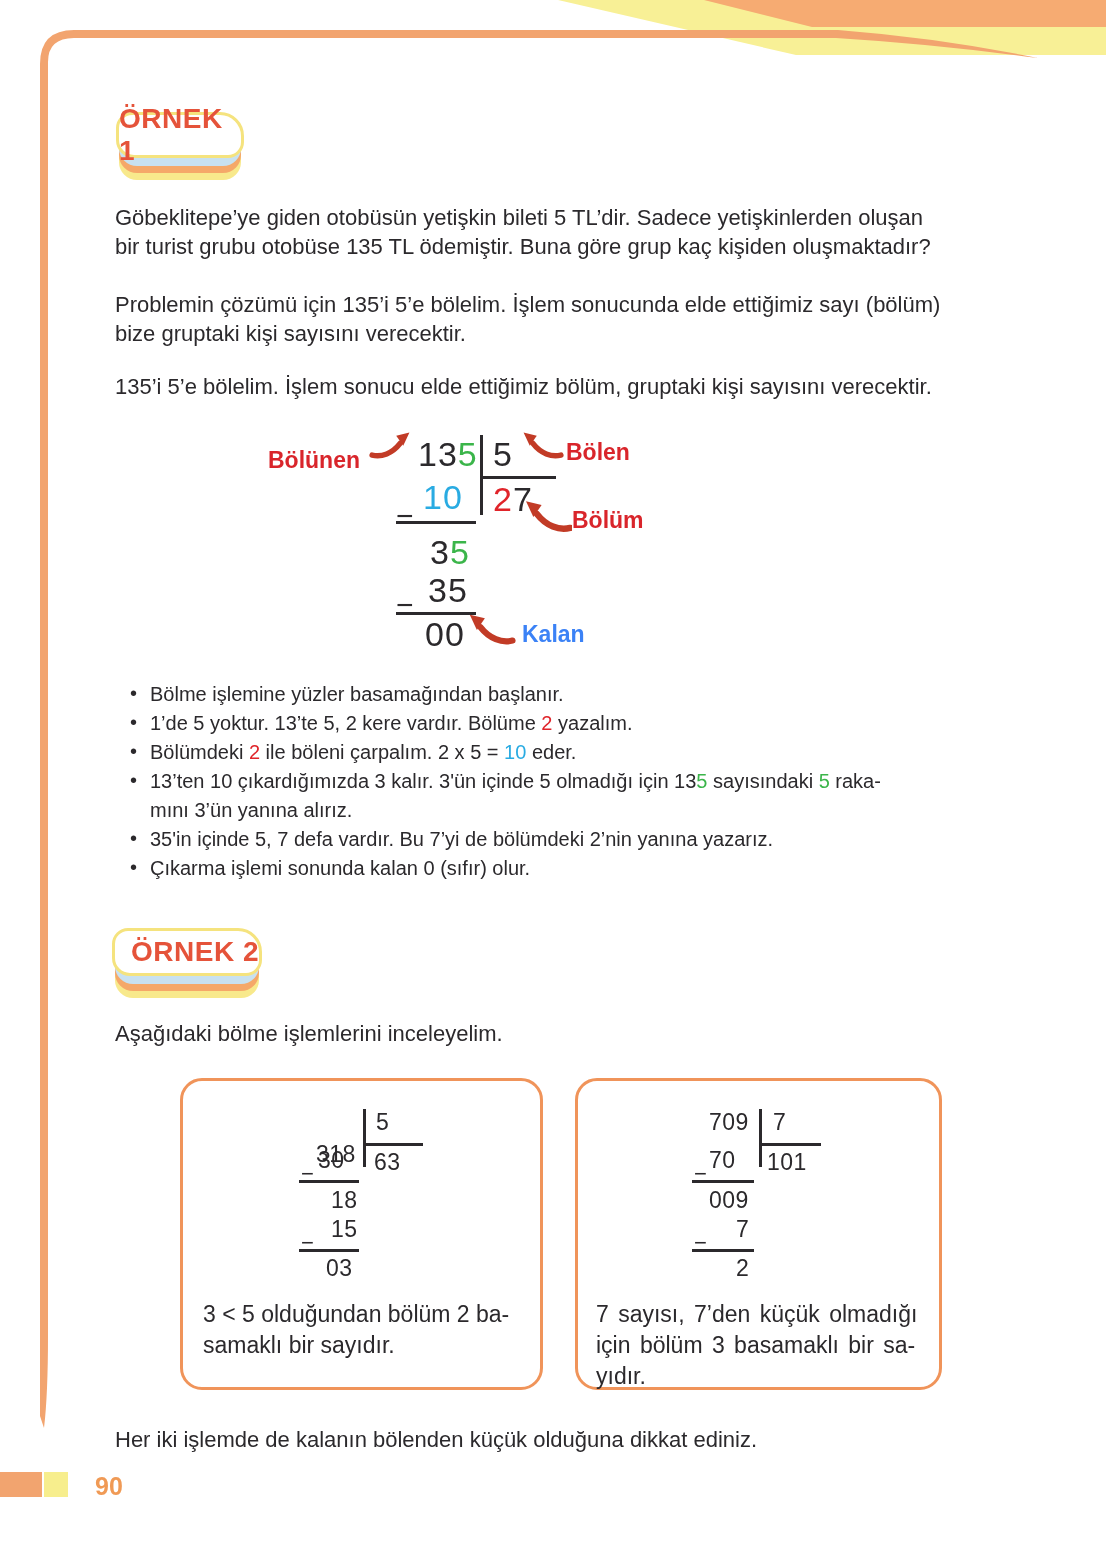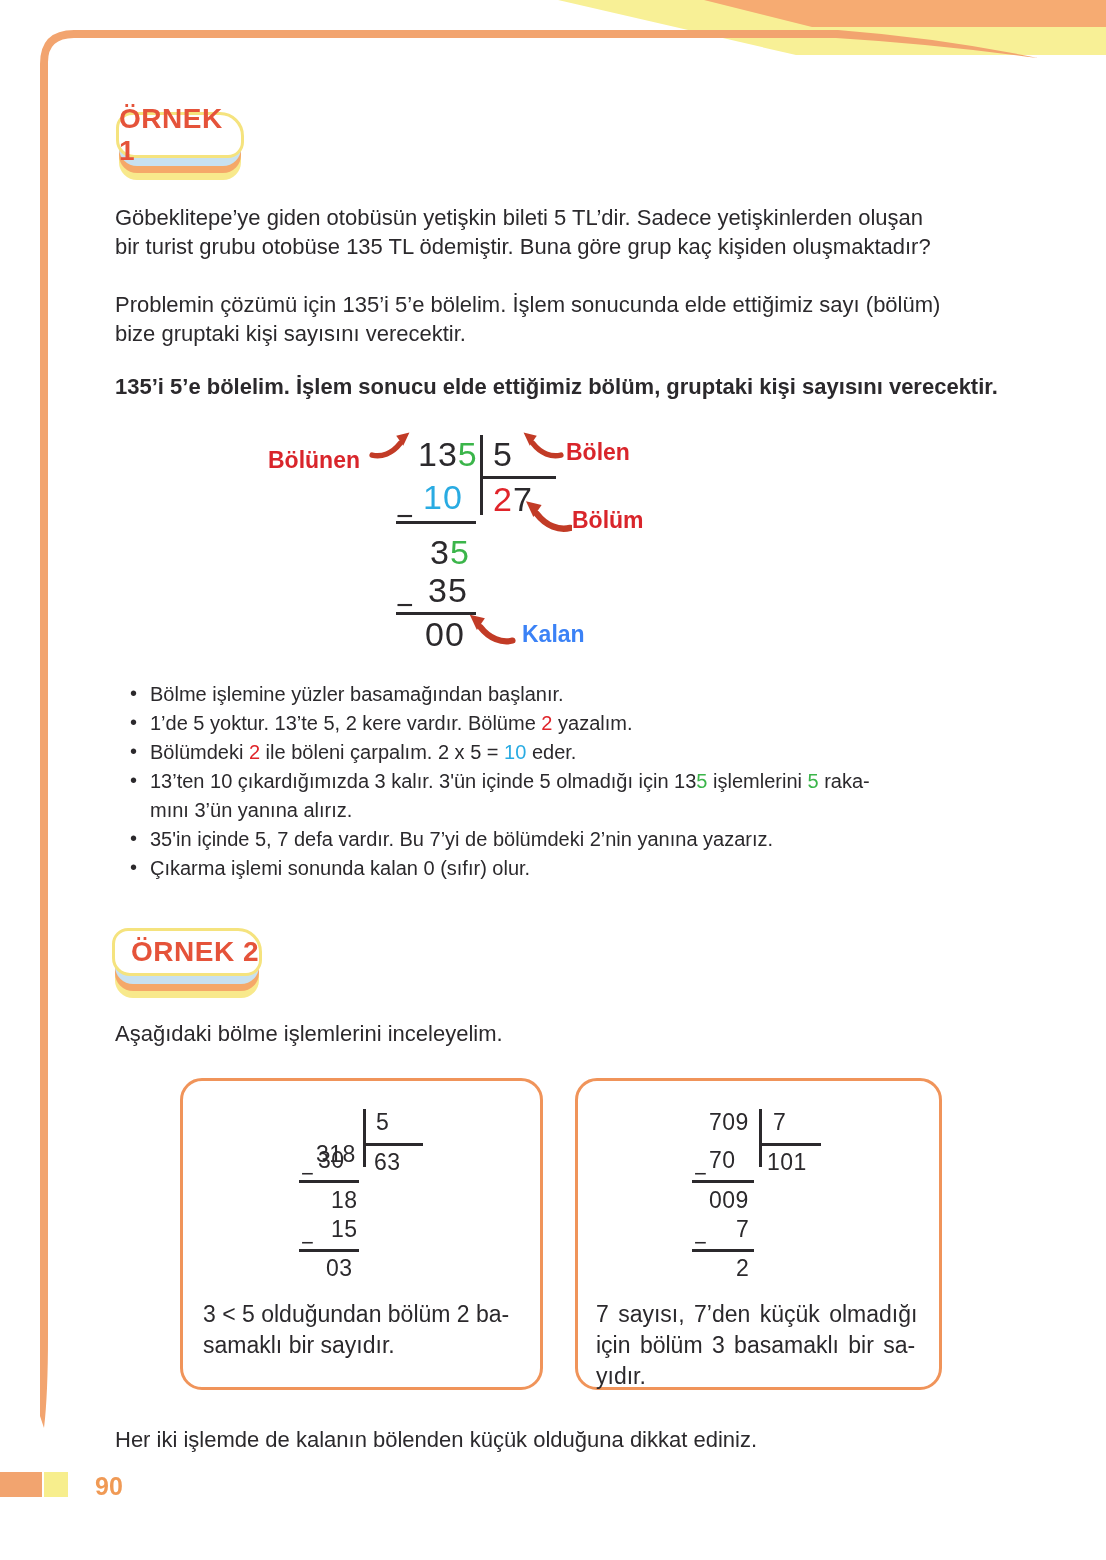--- a/index.html
+++ b/index.html
@@ -59,21 +59,21 @@
   <div class="badge-layer bl-yellow"></div>
   <div class="badge-layer bl-orange"></div>
   <div class="badge-layer bl-blue"></div>
   <div class="badge-card">
     <span style="color: rgb(229, 83, 58);">ÖRNEK 1</span>
   </div>
 </div>
 
 <p class="para" style="left:115px;top:203px;"><span>Göbeklitepe’ye giden otobüsün yetişkin bileti 5 TL’dir. Sadece yetişkinlerden oluşan</span><br><span>bir turist grubu otobüse 135 TL ödemiştir. Buna göre grup kaç kişiden oluşmaktadır?</span></p>
 <p class="para" style="left:115px;top:290px;"><span>Problemin çözümü için 135’i 5’e bölelim. İşlem sonucunda elde ettiğimiz sayı (bölüm)</span><br><span>bize gruptaki kişi sayısını verecektir.</span></p>
-<p class="para" style="left:115px;top:372px;font-weight:bold;"><span>135’i 5’e bölelim. İşlem sonucu elde ettiğimiz bölüm, gruptaki kişi sayısını verecektir.</span></p>
+<p class="para" style="left:115px;top:372px;"><span>135’i 5’e bölelim. İşlem sonucu elde ettiğimiz bölüm, gruptaki kişi sayısını verecektir.</span></p>
 
 <div class="dv" style="left:260px;top:425px;width:440px;height:250px;">
   <span class="lbl" style="left: 8px; top: 22px; color: rgb(217, 37, 43);">Bölünen</span>
   <svg class="swoosh" style="left: 104px; top: 6px; color: rgb(194, 59, 38);" width="52" height="28" viewBox="0 0 50 36">
     <path d="M2,31 C14,34 28,29 38,16" fill="none" stroke="currentColor" stroke-width="7" stroke-linecap="round"></path>
     <polygon points="50,2 33,6 42,19" fill="currentColor"></polygon>
   </svg>
 
   <div class="num" style="left:158px;top:10px;"><span>13</span><span style="color: rgb(59, 181, 74);">5</span></div>
   <div class="vbar" style="left:220px;top:10px;height:80px;"></div>
@@ -109,21 +109,21 @@
     <path d="M48,31 C36,34 22,29 12,16" fill="none" stroke="currentColor" stroke-width="7" stroke-linecap="round"></path>
     <polygon points="0,2 17,6 8,19" fill="currentColor"></polygon>
   </svg>
   <span class="lbl" style="left: 262px; top: 196px; color: #3b82f6;">Kalan</span>
 </div>
 
 <ul class="bullets" style="left:128px;top:680px;width:880px;">
   <li><span>Bölme işlemine yüzler basamağından başlanır.</span></li>
   <li><span>1’de 5 yoktur. 13’te 5, 2 kere vardır. Bölüme </span><span style="color: rgb(224, 36, 42);">2</span><span> yazalım.</span></li>
   <li><span>Bölümdeki </span><span style="color: rgb(224, 36, 42);">2</span><span> ile böleni çarpalım. 2 x 5 = </span><span style="color: rgb(41, 171, 226);">10</span><span> eder.</span></li>
-  <li><span>13’ten 10 çıkardığımızda 3 kalır. 3'ün içinde 5 olmadığı için 13</span><span style="color: rgb(59, 181, 74);">5</span><span> işlemlerini </span><span style="color: rgb(59, 181, 74);">5</span><span> raka-</span><br><span>mını 3’ün yanına alırız.</span></li>
+  <li><span>13’ten 10 çıkardığımızda 3 kalır. 3'ün içinde 5 olmadığı için 13</span><span style="color: rgb(59, 181, 74);">5</span><span> sayısındaki </span><span style="color: rgb(59, 181, 74);">5</span><span> raka-</span><br><span>mını 3’ün yanına alırız.</span></li>
   <li><span>35'in içinde 5, 7 defa vardır. Bu 7’yi de bölümdeki 2’nin yanına yazarız.</span></li>
   <li><span>Çıkarma işlemi sonunda kalan 0 (sıfır) olur.</span></li>
 </ul>
 
 <div class="badge" style="left:112px;top:928px;width:150px;height:48px;">
   <div class="badge-layer bl-yellow"></div>
   <div class="badge-layer bl-orange"></div>
   <div class="badge-layer bl-blue"></div>
   <div class="badge-card">
     <span style="color: rgb(229, 83, 58);">ÖRNEK 2</span>

